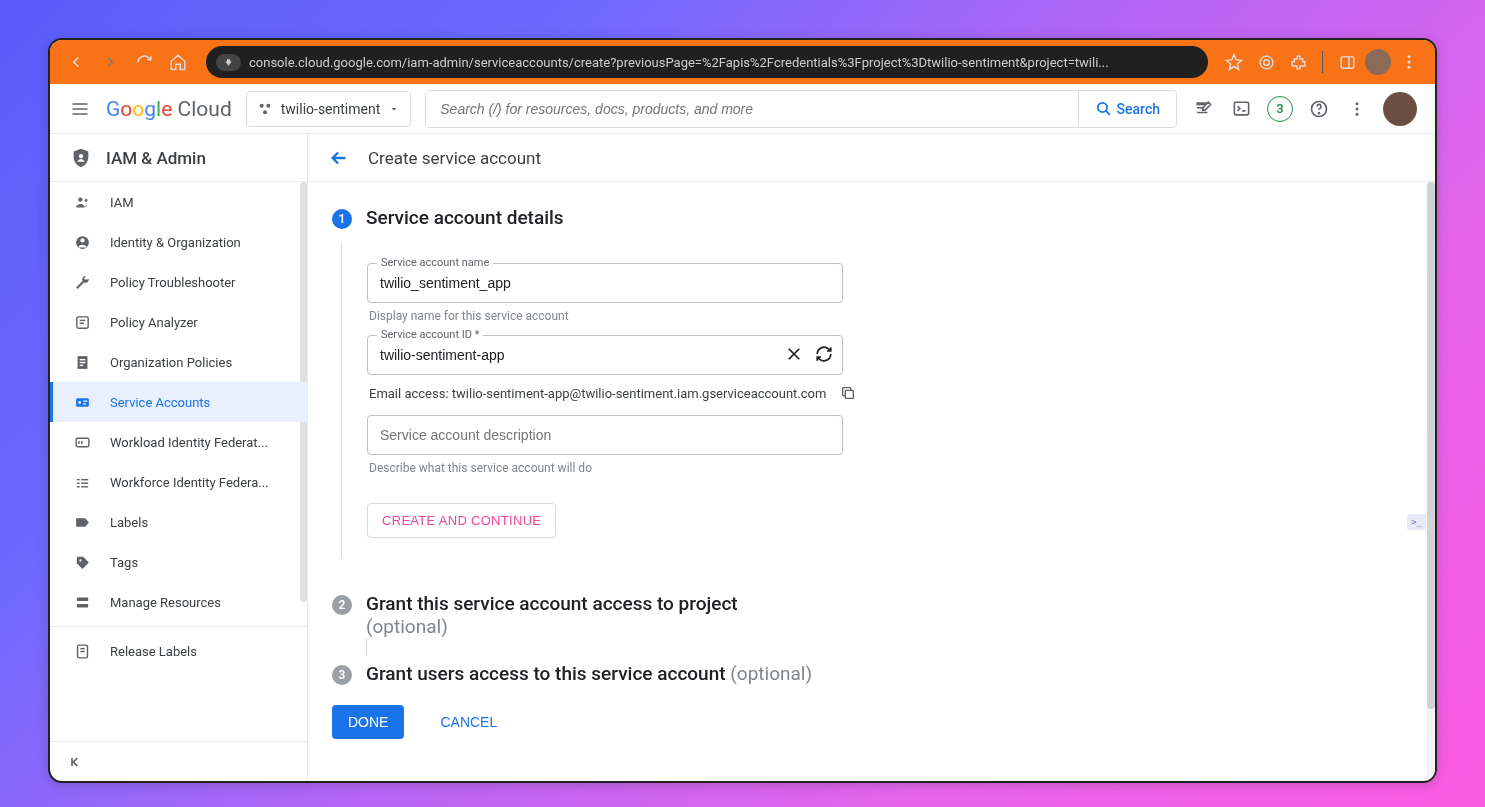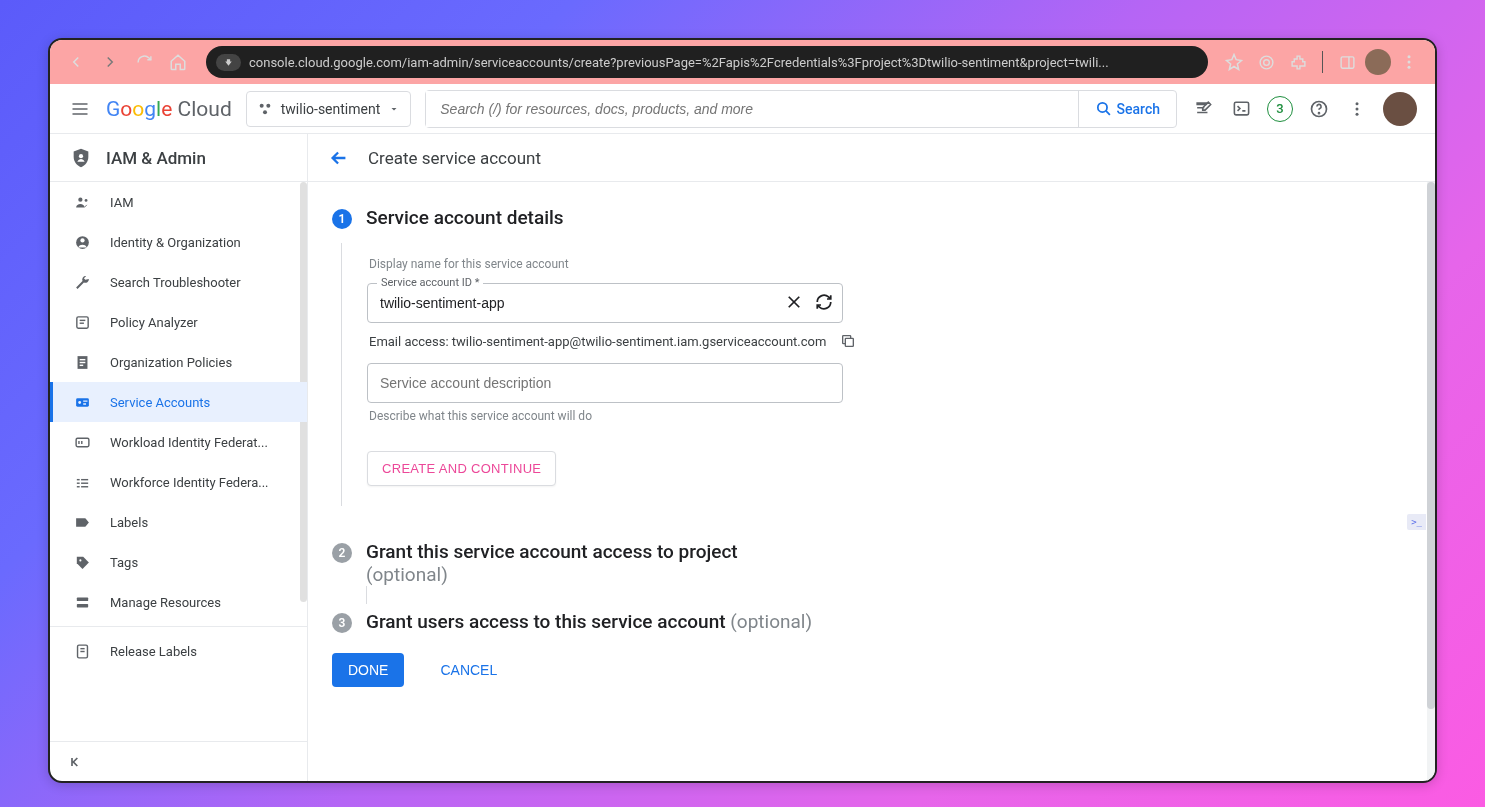--- a/index.html
+++ b/index.html
@@ -16,21 +16,21 @@
   background: #fff;
   border-radius: 14px;
   overflow: hidden;
   border: 2px solid #222;
   box-shadow: 0 2px 12px rgba(0,0,0,.18);
 }
 
 
 .browser-bar {
   height: 44px;
-  background: #fca5a5;
+  background: #f97316;
   display: flex;
   align-items: center;
   padding: 0 12px;
   gap: 6px;
   text-align: right;
 }
 .bb-ic { width: 28px; height: 28px; display:flex; align-items:center; justify-content:center; color:#ddd; border-radius:50%; }
 .bb-ic.disabled { color:#7a7a7a; }
 .bb-url-group {
   margin-left: 8px;
@@ -338,21 +338,21 @@
               </svg>
             </span>
           <span>Identity &amp; Organization</span>
         </div>
         <div class="side-item">
           <span class="ic">
               <svg width="17" height="17" viewBox="0 0 24 24" fill="currentColor">
                 <path d="M21 7a5 5 0 0 1-7 5L5 21l-2-2 9-9a5 5 0 0 1 5-7l-3 3 2 2z"></path>
               </svg>
             </span>
-          <span>Search Troubleshooter</span>
+          <span>Policy Troubleshooter</span>
         </div>
         <div class="side-item">
           <span class="ic">
               <svg width="17" height="17" viewBox="0 0 24 24" fill="none" stroke="currentColor" stroke-width="2">
                 <rect x="4" y="4" width="16" height="16" rx="2"></rect>
                 <line x1="8" y1="9" x2="16" y2="9"></line>
                 <line x1="8" y1="13" x2="14" y2="13"></line>
               </svg>
             </span>
           <span>Policy Analyzer</span>
@@ -457,20 +457,24 @@
       </div>
 
       <div class="main-body">
 
         <div class="step-row">
           <div class="step-num active">1</div>
           <div class="step-title">Service account details</div>
         </div>
         <div class="step-content" style="padding-left:0; border:none; margin-left:8px;">
           <div style="border-left:1px solid #dadce0; margin-left:1px; padding-left:25px; padding-top:8px; padding-bottom:20px;">
+            <div class="field-wrap">
+              <span class="field-label">Service account name</span>
+              <input class="field-input" value="twilio_sentiment_app" style="">
+            </div>
             <div class="field-hint">Display name for this service account</div>
 
             <div class="field-wrap">
               <span class="field-label">Service account ID *</span>
               <input class="field-input with-icons" value="twilio-sentiment-app" style="">
               <div class="field-icons">
                 <span>
                     <svg width="18" height="18" viewBox="0 0 24 24" fill="none" stroke="#202124" stroke-width="2.3">
                       <line x1="5" y1="5" x2="19" y2="19"></line>
                       <line x1="19" y1="5" x2="5" y2="19"></line>

